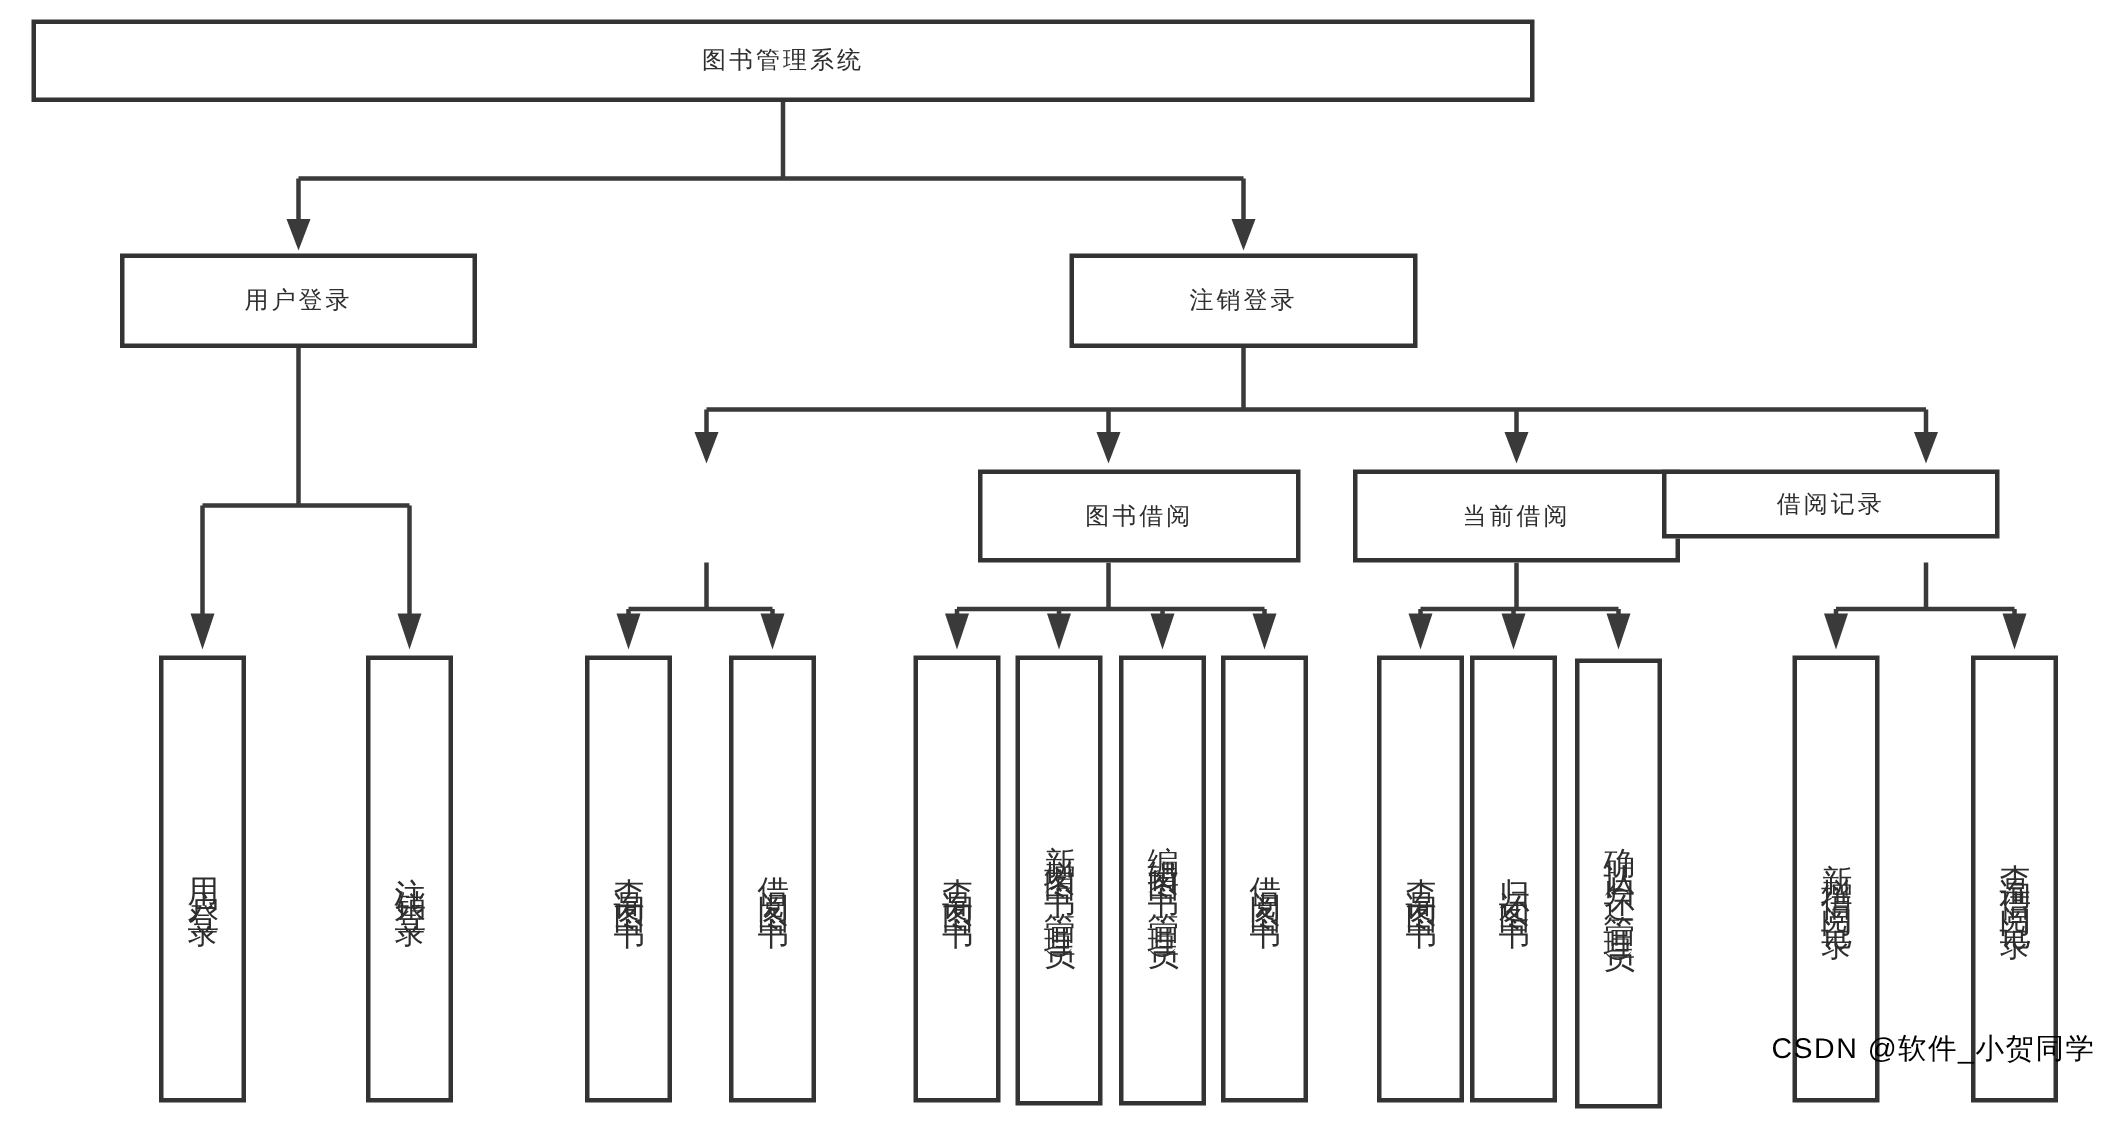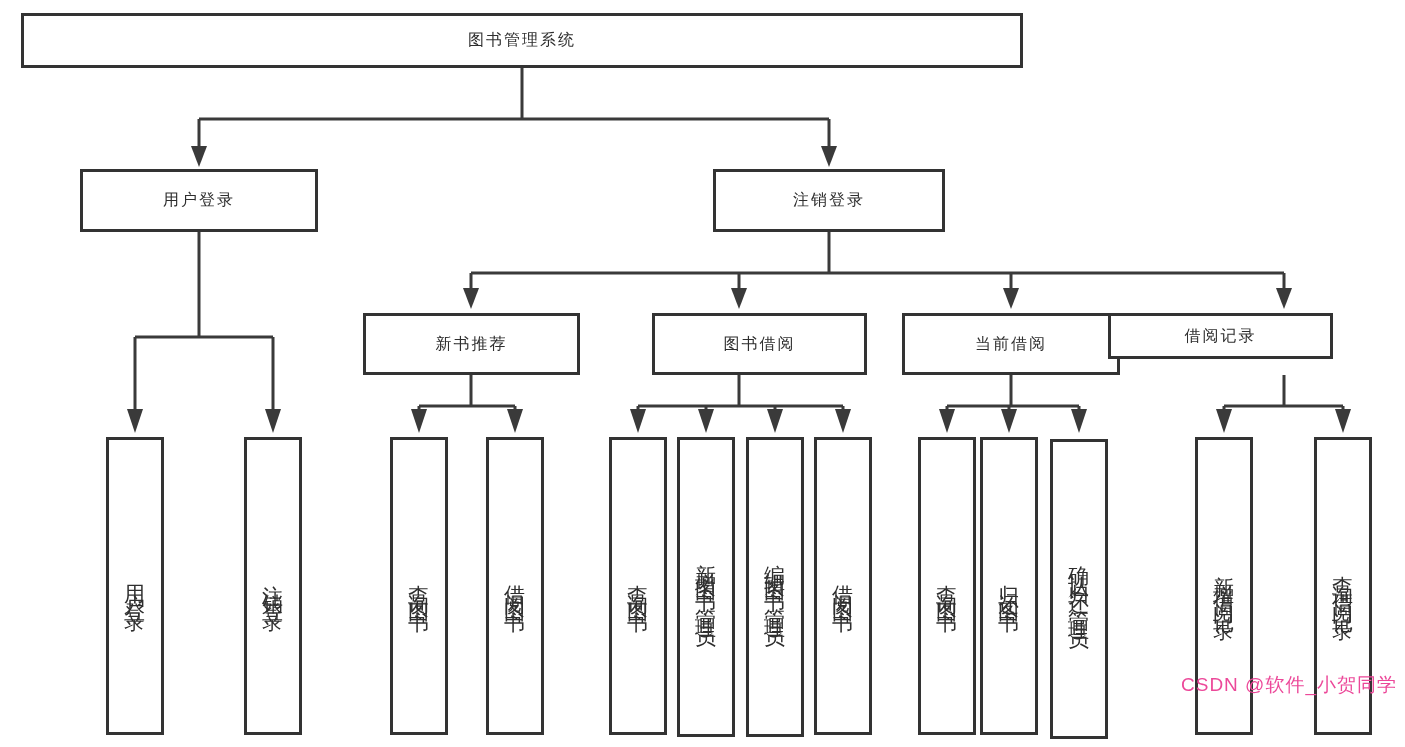--- a/index.html
+++ b/index.html
@@ -48,24 +48,24 @@
   .vnode .vtext {
     writing-mode: vertical-rl;
     font-size: 21px;
     letter-spacing: 9px;
     line-height: 1;
     color: #2e2e2e;
   }
   .watermark {
     position: absolute;
     left: 1181px;
-    top: 672px;
+    top: 686px;
     font-size: 19px;
     letter-spacing: 1px;
-    color: #ec4899;
+    color: #000000;
     white-space: nowrap;
   }
 </style>
 </head>
 <body>
 
 <div class="stage">
 
   <svg class="connectors" viewBox="0 0 1405 747" xmlns="http://www.w3.org/2000/svg" aria-hidden="true">
     <g stroke="#3a3a3a" stroke-width="3" fill="none">
@@ -108,21 +108,20 @@
       <polygon points="1216,409 1232,409 1224,433"></polygon>
       <polygon points="1335,409 1351,409 1343,433"></polygon>
     </g>
   </svg>
 
   <div class="node" style="left:21px; top:13px; width:1002px; height:55px;">图书管理系统</div>
 
   <div class="node" style="left:80px; top:169px; width:238px; height:63px;">用户登录</div>
   <div class="node" style="left:713px; top:169px; width:232px; height:63px;">注销登录</div>
 
-  <div class="node" style="left:363px; top:313px; width:217px; height:62px;">新书推荐</div>
   <div class="node" style="left:652px; top:313px; width:215px; height:62px;">图书借阅</div>
   <div class="node" style="left:902px; top:313px; width:218px; height:62px;">当前借阅</div>
   <div class="node" style="left:1108px; top:313px; width:225px; height:46px;font-family:Liberation Serif, serif;">借阅记录</div>
 
   <div class="vnode" style="left:106px; top:437px; width:58px; height:298px;">
     <span class="vtext">用户登录</span>
   </div>
   <div class="vnode" style="left:244px; top:437px; width:58px; height:298px;">
     <span class="vtext">注销登录</span>
   </div>

